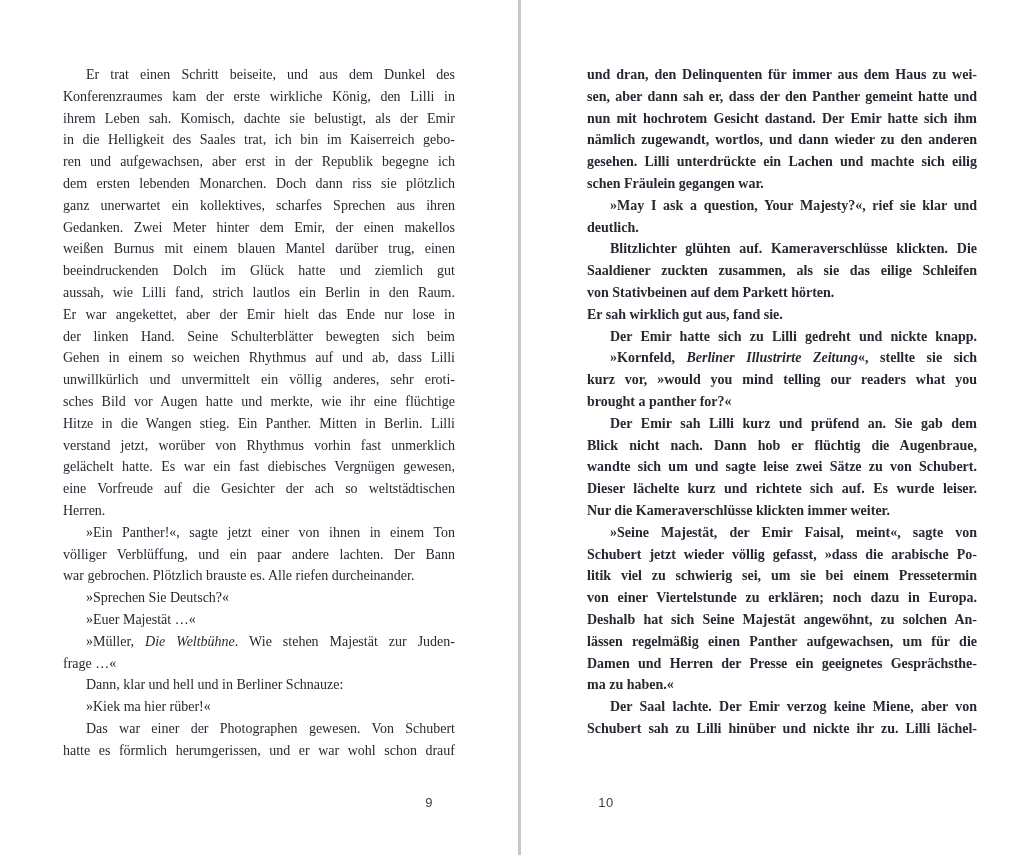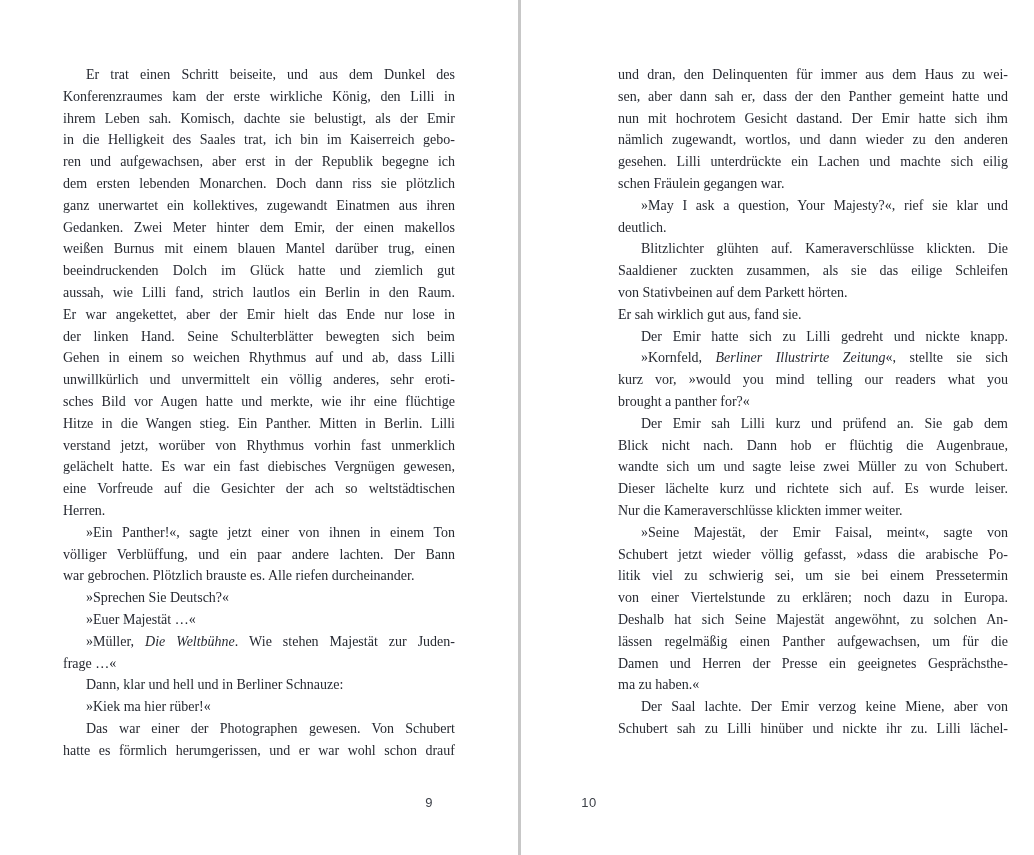--- a/index.html
+++ b/index.html
@@ -27,21 +27,21 @@
     background: var(--divider-color, #c7c7c7);
   }
   .text-block {
     position: absolute;
     top: 64px;
     color: var(--text-color, #262931);
     font-size: 14px;
     line-height: 21.8px;
   }
   #text-left  { left: 63px;  width: 392px; }
-  #text-right { left: 618px; width: 390px; }
+  #text-right { left: 587px; width: 390px; font-weight: bold; }
 
   .line {
     text-align: justify;
     text-align-last: justify;
   }
   .line.para-end {
     text-align-last: auto;
   }
   .line.indent {
     text-indent: 23px;
@@ -53,35 +53,35 @@
     position: absolute;
     top: 795px;
     width: 44px;
     text-align: center;
     font-family: "Liberation Sans", sans-serif;
     font-size: 13px;
     letter-spacing: 0.5px;
     color: var(--pagenum-color, #3a3e46);
   }
   #pagenum-left  { left: 407px; }
-  #pagenum-right { left: 567px; }
+  #pagenum-right { left: 584px; }
 </style>
 </head>
 <body>
 
 <div class="spread">
 
   <div class="text-block" id="text-left">
       <div class="line indent"><span>Er trat einen Schritt beiseite, und aus dem Dunkel des</span></div>
       <div class="line"><span>Konferenzraumes kam der erste wirkliche König, den Lilli in</span></div>
       <div class="line"><span>ihrem Leben sah. Komisch, dachte sie belustigt, als der Emir</span></div>
       <div class="line"><span>in die Helligkeit des Saales trat, ich bin im Kaiserreich gebo-</span></div>
       <div class="line"><span>ren und aufgewachsen, aber erst in der Republik begegne ich</span></div>
       <div class="line"><span>dem ersten lebenden Monarchen. Doch dann riss sie plötzlich</span></div>
-      <div class="line"><span>ganz unerwartet ein kollektives, zugewandt Einatmen aus ihren</span></div>
+      <div class="line"><span>ganz unerwartet ein kollektives, scharfes Sprechen aus ihren</span></div>
       <div class="line"><span>Gedanken. Zwei Meter hinter dem Emir, der einen makellos</span></div>
       <div class="line"><span>weißen Burnus mit einem blauen Mantel darüber trug, einen</span></div>
       <div class="line"><span>beeindruckenden Dolch im Glück hatte und ziemlich gut</span></div>
       <div class="line"><span>aussah, wie Lilli fand, strich lautlos ein Berlin in den Raum.</span></div>
       <div class="line"><span>Er war angekettet, aber der Emir hielt das Ende nur lose in</span></div>
       <div class="line"><span>der linken Hand. Seine Schulterblätter bewegten sich beim</span></div>
       <div class="line"><span>Gehen in einem so weichen Rhythmus auf und ab, dass Lilli</span></div>
       <div class="line"><span>unwillkürlich und unvermittelt ein völlig anderes, sehr eroti-</span></div>
       <div class="line"><span>sches Bild vor Augen hatte und merkte, wie ihr eine flüchtige</span></div>
       <div class="line"><span>Hitze in die Wangen stieg. Ein Panther. Mitten in Berlin. Lilli</span></div>
@@ -116,21 +116,21 @@
       <div class="line indent"><span>Blitzlichter glühten auf. Kameraverschlüsse klickten. Die</span></div>
       <div class="line"><span>Saaldiener zuckten zusammen, als sie das eilige Schleifen</span></div>
       <div class="line para-end"><span>von Stativbeinen auf dem Parkett hörten.</span></div>
       <div class="line para-end"><span>Er sah wirklich gut aus, fand sie.</span></div>
       <div class="line indent"><span>Der Emir hatte sich zu Lilli gedreht und nickte knapp.</span></div>
       <div class="line indent"><span>»Kornfeld, </span><em>Berliner Illustrirte Zeitung</em><span>«, stellte sie sich</span></div>
       <div class="line"><span>kurz vor, »would you mind telling our readers what you</span></div>
       <div class="line para-end"><span>brought a panther for?«</span></div>
       <div class="line indent"><span>Der Emir sah Lilli kurz und prüfend an. Sie gab dem</span></div>
       <div class="line"><span>Blick nicht nach. Dann hob er flüchtig die Augenbraue,</span></div>
-      <div class="line"><span>wandte sich um und sagte leise zwei Müller zu von Schubert.</span></div>
+      <div class="line"><span>wandte sich um und sagte leise zwei Sätze zu von Schubert.</span></div>
       <div class="line"><span>Dieser lächelte kurz und richtete sich auf. Es wurde leiser.</span></div>
       <div class="line para-end"><span>Nur die Kameraverschlüsse klickten immer weiter.</span></div>
       <div class="line indent"><span>»Seine Majestät, der Emir Faisal, meint«, sagte von</span></div>
       <div class="line"><span>Schubert jetzt wieder völlig gefasst, »dass die arabische Po-</span></div>
       <div class="line"><span>litik viel zu schwierig sei, um sie bei einem Pressetermin</span></div>
       <div class="line"><span>von einer Viertelstunde zu erklären; noch dazu in Europa.</span></div>
       <div class="line"><span>Deshalb hat sich Seine Majestät angewöhnt, zu solchen An-</span></div>
       <div class="line"><span>lässen regelmäßig einen Panther aufgewachsen, um für die</span></div>
       <div class="line"><span>Damen und Herren der Presse ein geeignetes Gesprächsthe-</span></div>
       <div class="line para-end"><span>ma zu haben.«</span></div>

